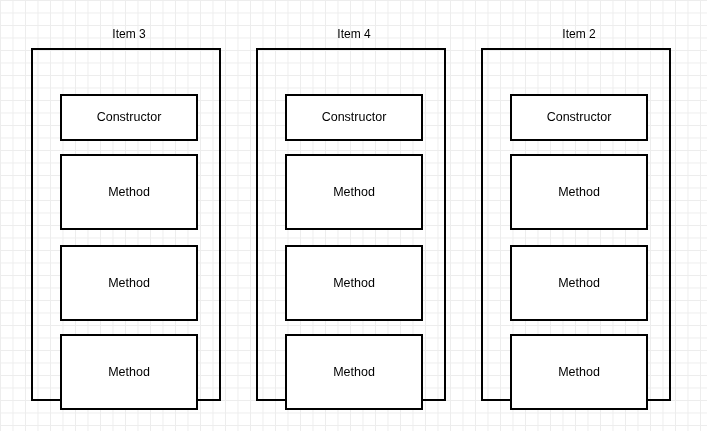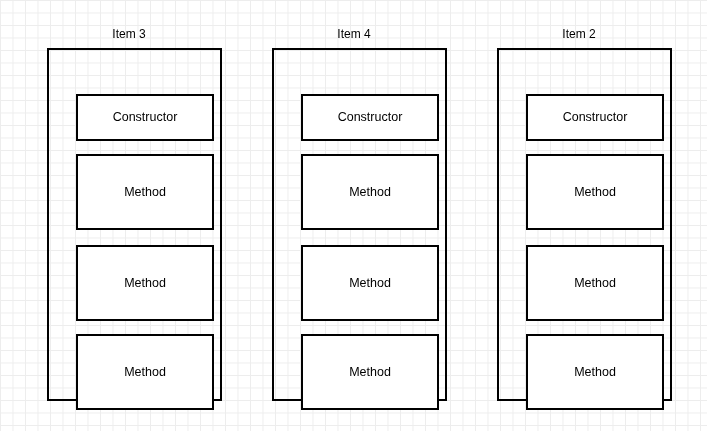--- a/index.html
+++ b/index.html
@@ -47,26 +47,25 @@
     line-height: 15px;
     color: #000000;
     font-family: "Liberation Sans", sans-serif;
     white-space: nowrap;
   }
 
   .outer-box {
     position: absolute;
     top: 21px;
     left: 0;
-    width: 175px;
+    width: 190px;
     height: 353px;
     box-sizing: border-box;
     border: 2px solid #000000;
     background: transparent;
-    margin-left: 16px;
   }
 
   .member-box {
     position: absolute;
     left: 27px;
     width: 138px;
     box-sizing: border-box;
     border: 2px solid #000000;
     background: #ffffff;
     display: flex;

